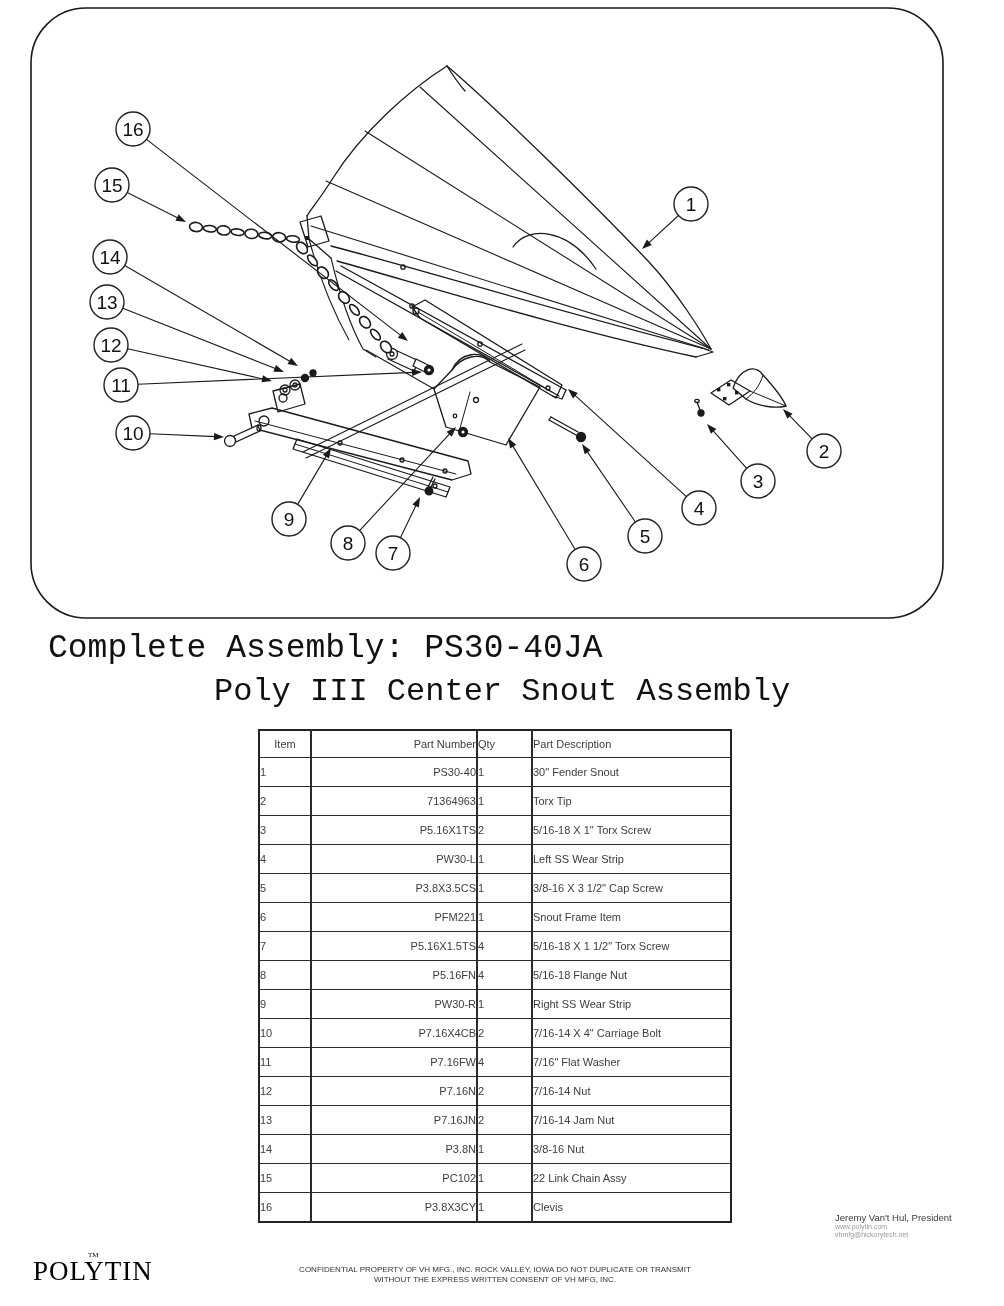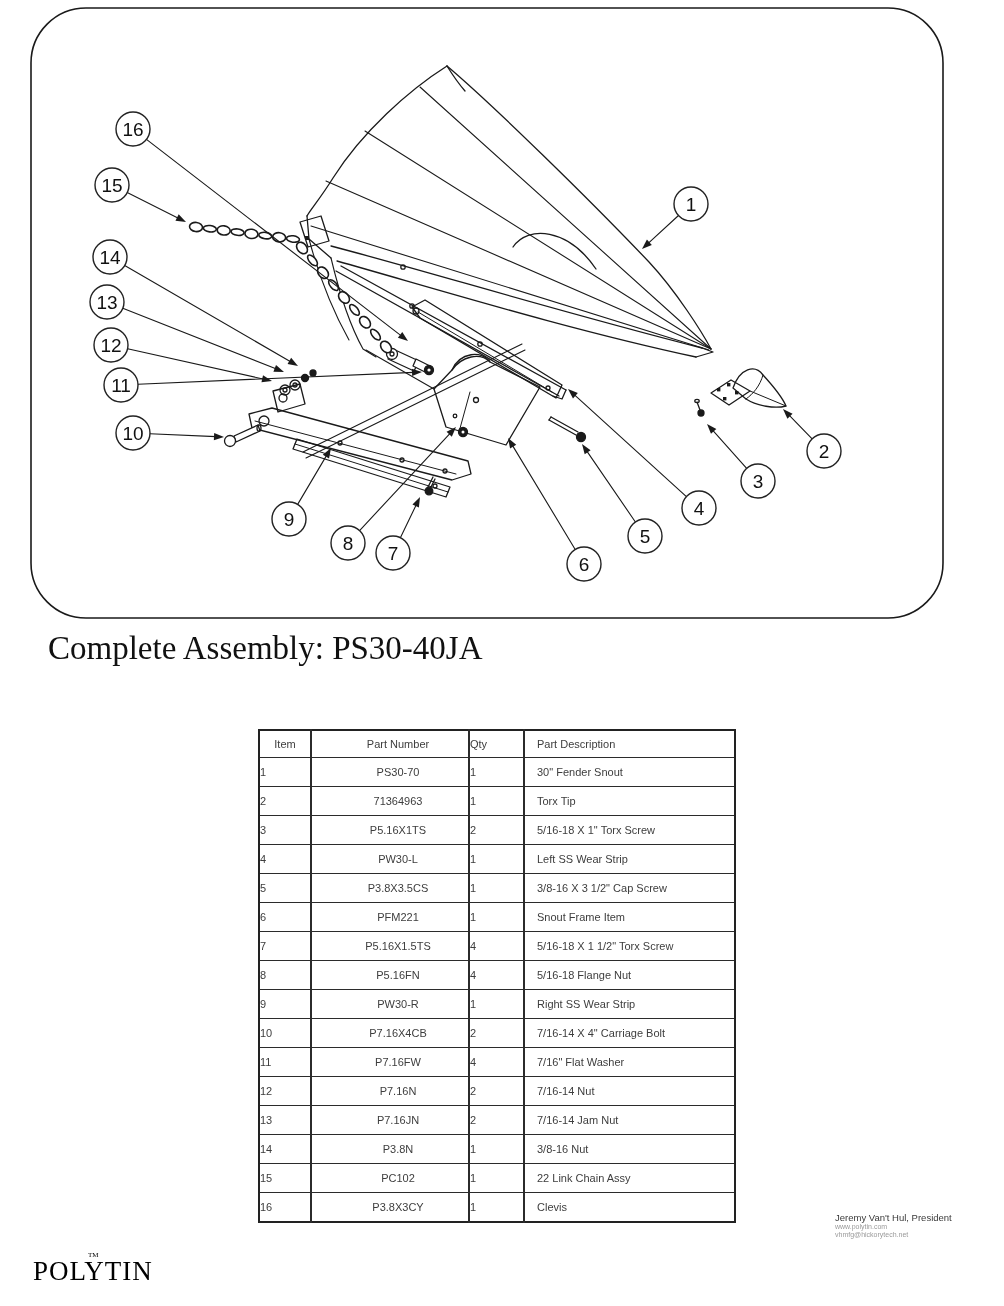--- a/index.html
+++ b/index.html
@@ -2,34 +2,34 @@
 <html><head>
 <meta charset="utf-8">
 <style>
   html,body{margin:0;padding:0;background:#fff;}
   #page{position:relative;width:1004px;height:1306px;background:#ffffff;overflow:hidden;
         font-family:"Liberation Sans",sans-serif;}
   
   #diagram-wrap{position:absolute;left:0;top:0;width:1004px;height:640px;}
   svg text{font-family:"Liberation Sans",sans-serif;}
   
-  .title-line{position:absolute;color:#111;font-family:Liberation Serif, serif;white-space:nowrap;}
+  .title-line{position:absolute;color:#111;font-family:Liberation Mono, monospace;white-space:nowrap;}
   #title1{left:48px;top:630px;font-size:33px;}
   #title2{left:214px;top:673px;font-size:32px;}
   
   #parts-table{position:absolute;left:258px;top:729px;border-collapse:collapse;
                table-layout:fixed;width:440px;color:#3d3d3d;font-size:11px;}
   #parts-table th,#parts-table td{border:1px solid #2b2b2b;padding:0 0 0 0;height:28px;
                font-weight:normal;overflow:hidden;white-space:nowrap;}
   #parts-table th{height:26px;text-align:center;}
   #parts-table td{vertical-align:middle;}
   #parts-table .col-item{width:50px;margin-top:48px;}
-  #parts-table .col-pn{width:140px;text-align:center;padding-left:16px;}
+  #parts-table .col-pn{width:140px;text-align:right;padding-left:24px;}
   #parts-table .col-qty{width:53px;text-align:left;}
-  #parts-table .col-desc{width:197px;text-align:left;padding-left:12px;}
+  #parts-table .col-desc{width:197px;text-align:left;}
   #parts-table{border:2px solid #222;}
   #parts-table td:nth-child(3),#parts-table th:nth-child(3),
   #parts-table td:nth-child(4),#parts-table th:nth-child(4),
   #parts-table td:nth-child(2),#parts-table th:nth-child(2){border-left-width:2px;}
   
   #brand{position:absolute;left:33px;top:1256px;font-family:"Liberation Serif",serif;
          font-size:27px;color:#000000;letter-spacing:1px;}
   #brand-tm{position:absolute;left:55px;top:-5px;font-size:7px;letter-spacing:0;}
   #conf-block{position:absolute;left:283px;top:1265px;width:424px;text-align:center;
               font-size:8px;line-height:10px;color:#333;}
@@ -289,34 +289,35 @@
               <polygon points="408,341 397.8822243631172,337.7456773113749 402.27815193118556,332.0434127773239" fill="#1a1a1a" stroke="none"></polygon>
               <circle cx="133" cy="129" r="17" fill="#fff" stroke="#222" stroke-width="1.4"></circle>
               <text x="133" y="135.5" text-anchor="middle" font-size="19" fill="#111" stroke="none">16</text>
             </g>
           </g>
       </g>
     </svg>
   </div>
 
   <div id="title1" class="title-line">Complete Assembly: PS30-40JA</div>
+  <div id="title2" class="title-line">Poly III Center Snout Assembly</div>
 
   <table id="parts-table">
     <thead>
         <tr id="parts-table-head">
           <th class="col-item">Item</th>
           <th class="col-pn">Part Number</th>
           <th class="col-qty">Qty</th>
           <th class="col-desc">Part Description</th>
         </tr>
       </thead>
     <tbody id="parts-table-body">
         <tr>
           <td class="col-item">1</td>
-          <td class="col-pn">PS30-70</td>
+          <td class="col-pn">PS30-40</td>
           <td class="col-qty">1</td>
           <td class="col-desc">30" Fender Snout</td>
         </tr>
         <tr>
           <td class="col-item">2</td>
           <td class="col-pn">71364963</td>
           <td class="col-qty">1</td>
           <td class="col-desc">Torx Tip</td>
         </tr>
         <tr>
@@ -402,19 +403,23 @@
           <td class="col-pn">P3.8X3CY</td>
           <td class="col-qty">1</td>
           <td class="col-desc">Clevis</td>
         </tr>
       </tbody>
   </table>
 
   <div id="brand">
     <span>POLYTIN</span>
     <span id="brand-tm">TM</span>
+  </div>
+  <div id="conf-block">
+    <div>CONFIDENTIAL PROPERTY OF VH MFG., INC. ROCK VALLEY, IOWA DO NOT DUPLICATE OR TRANSMIT</div>
+    <div>WITHOUT THE EXPRESS WRITTEN CONSENT OF VH MFG, INC.</div>
   </div>
   <div id="contact-block">
     <div>Jeremy Van't Hul, President</div>
     <div class="contact-sub">www.polytin.com</div>
     <div class="contact-sub">vhmfg@hickorytech.net</div>
   </div>
 </div>
 
 </body></html>

